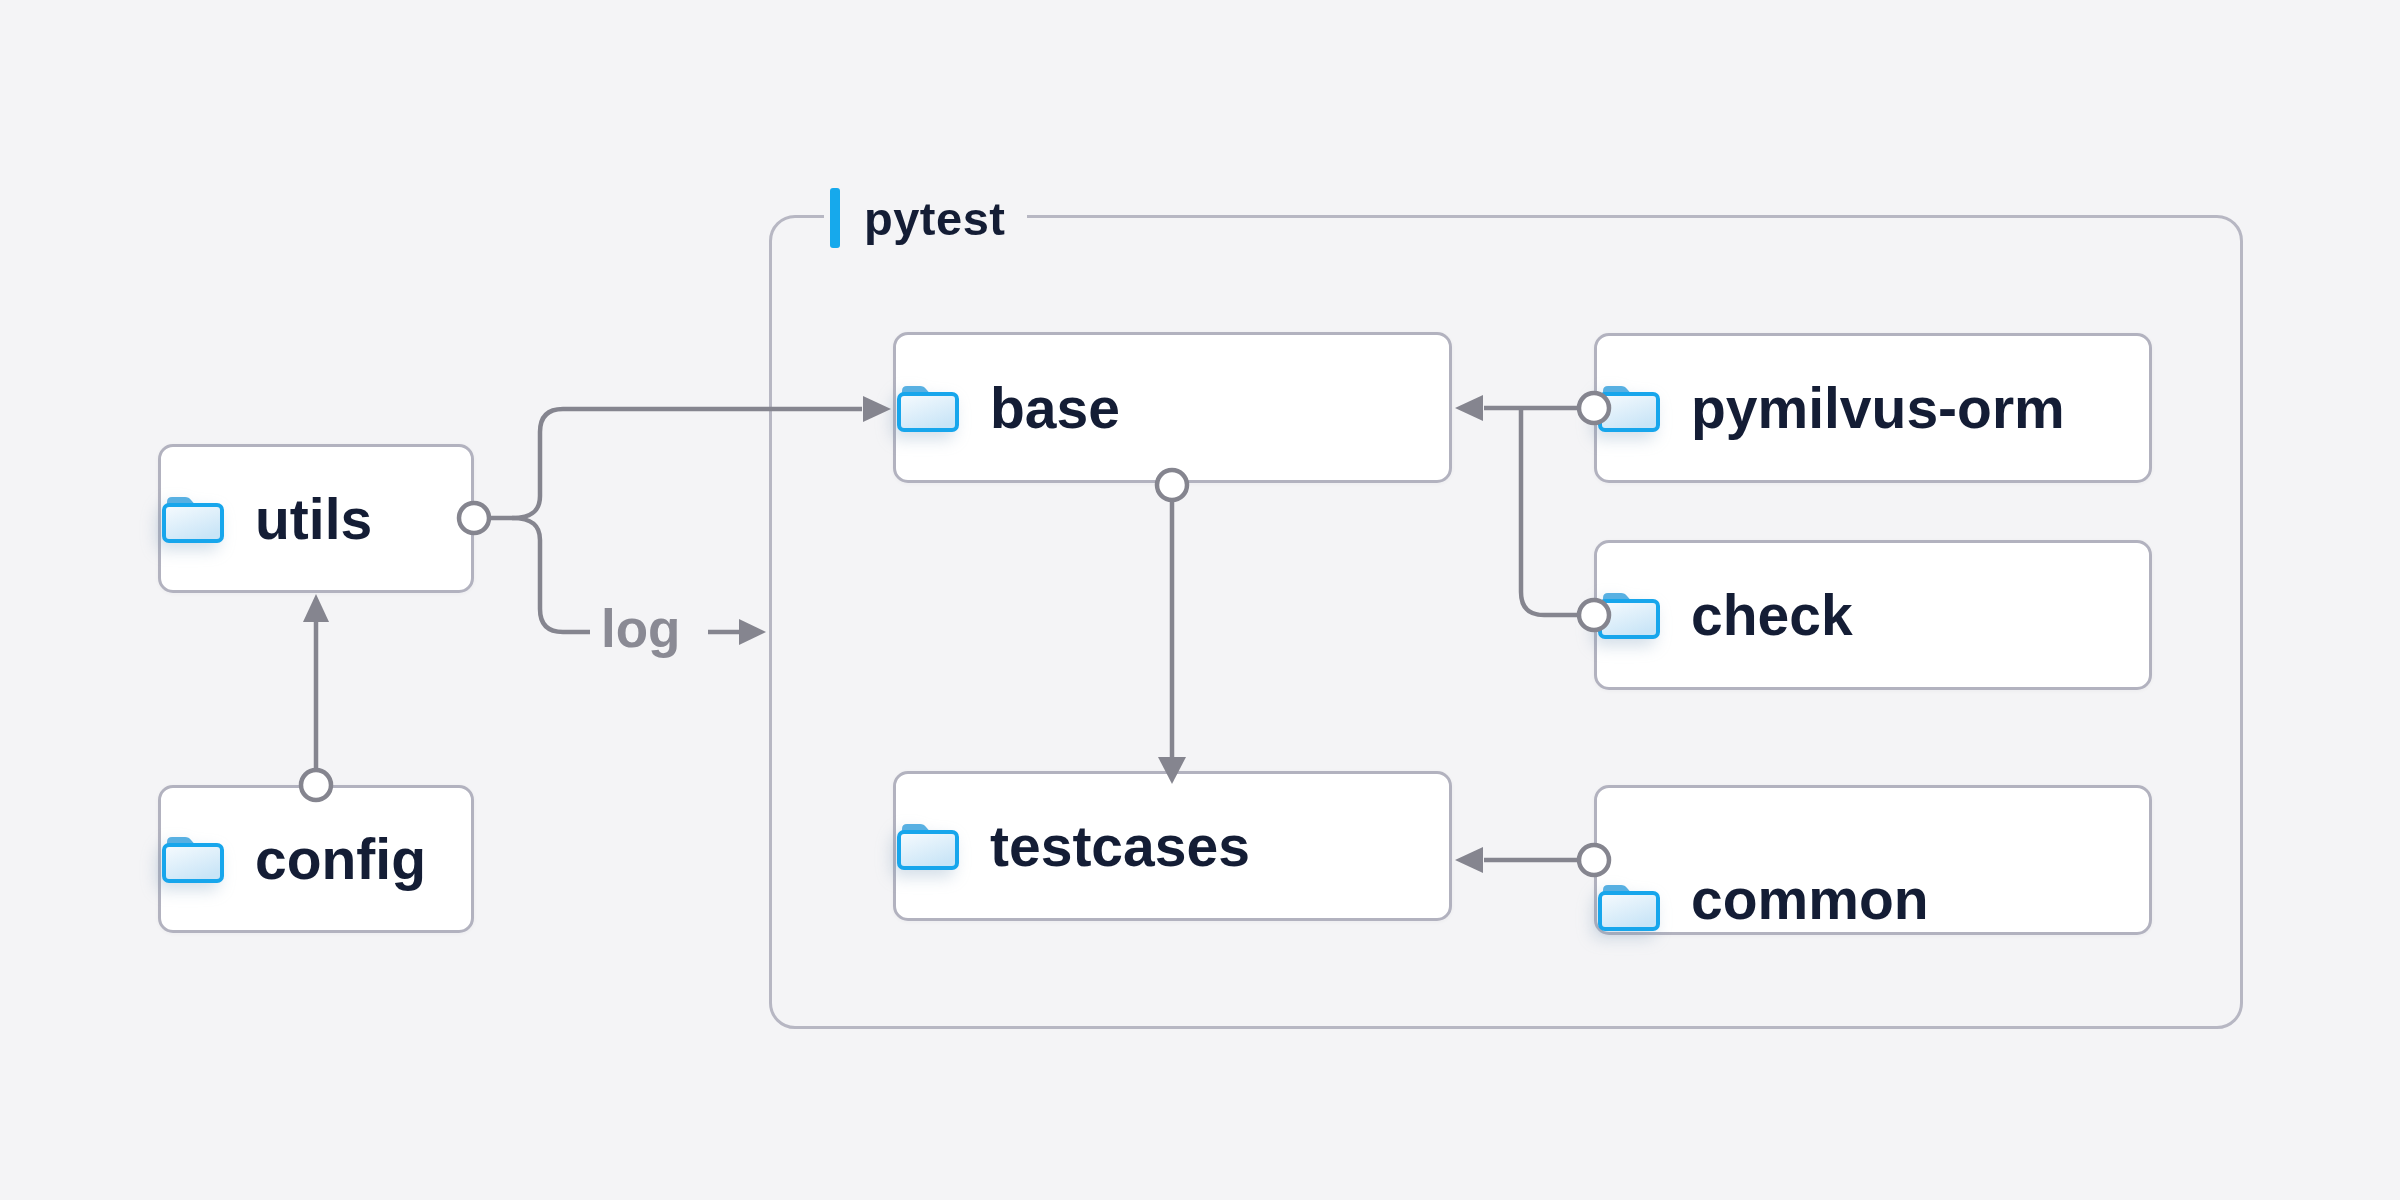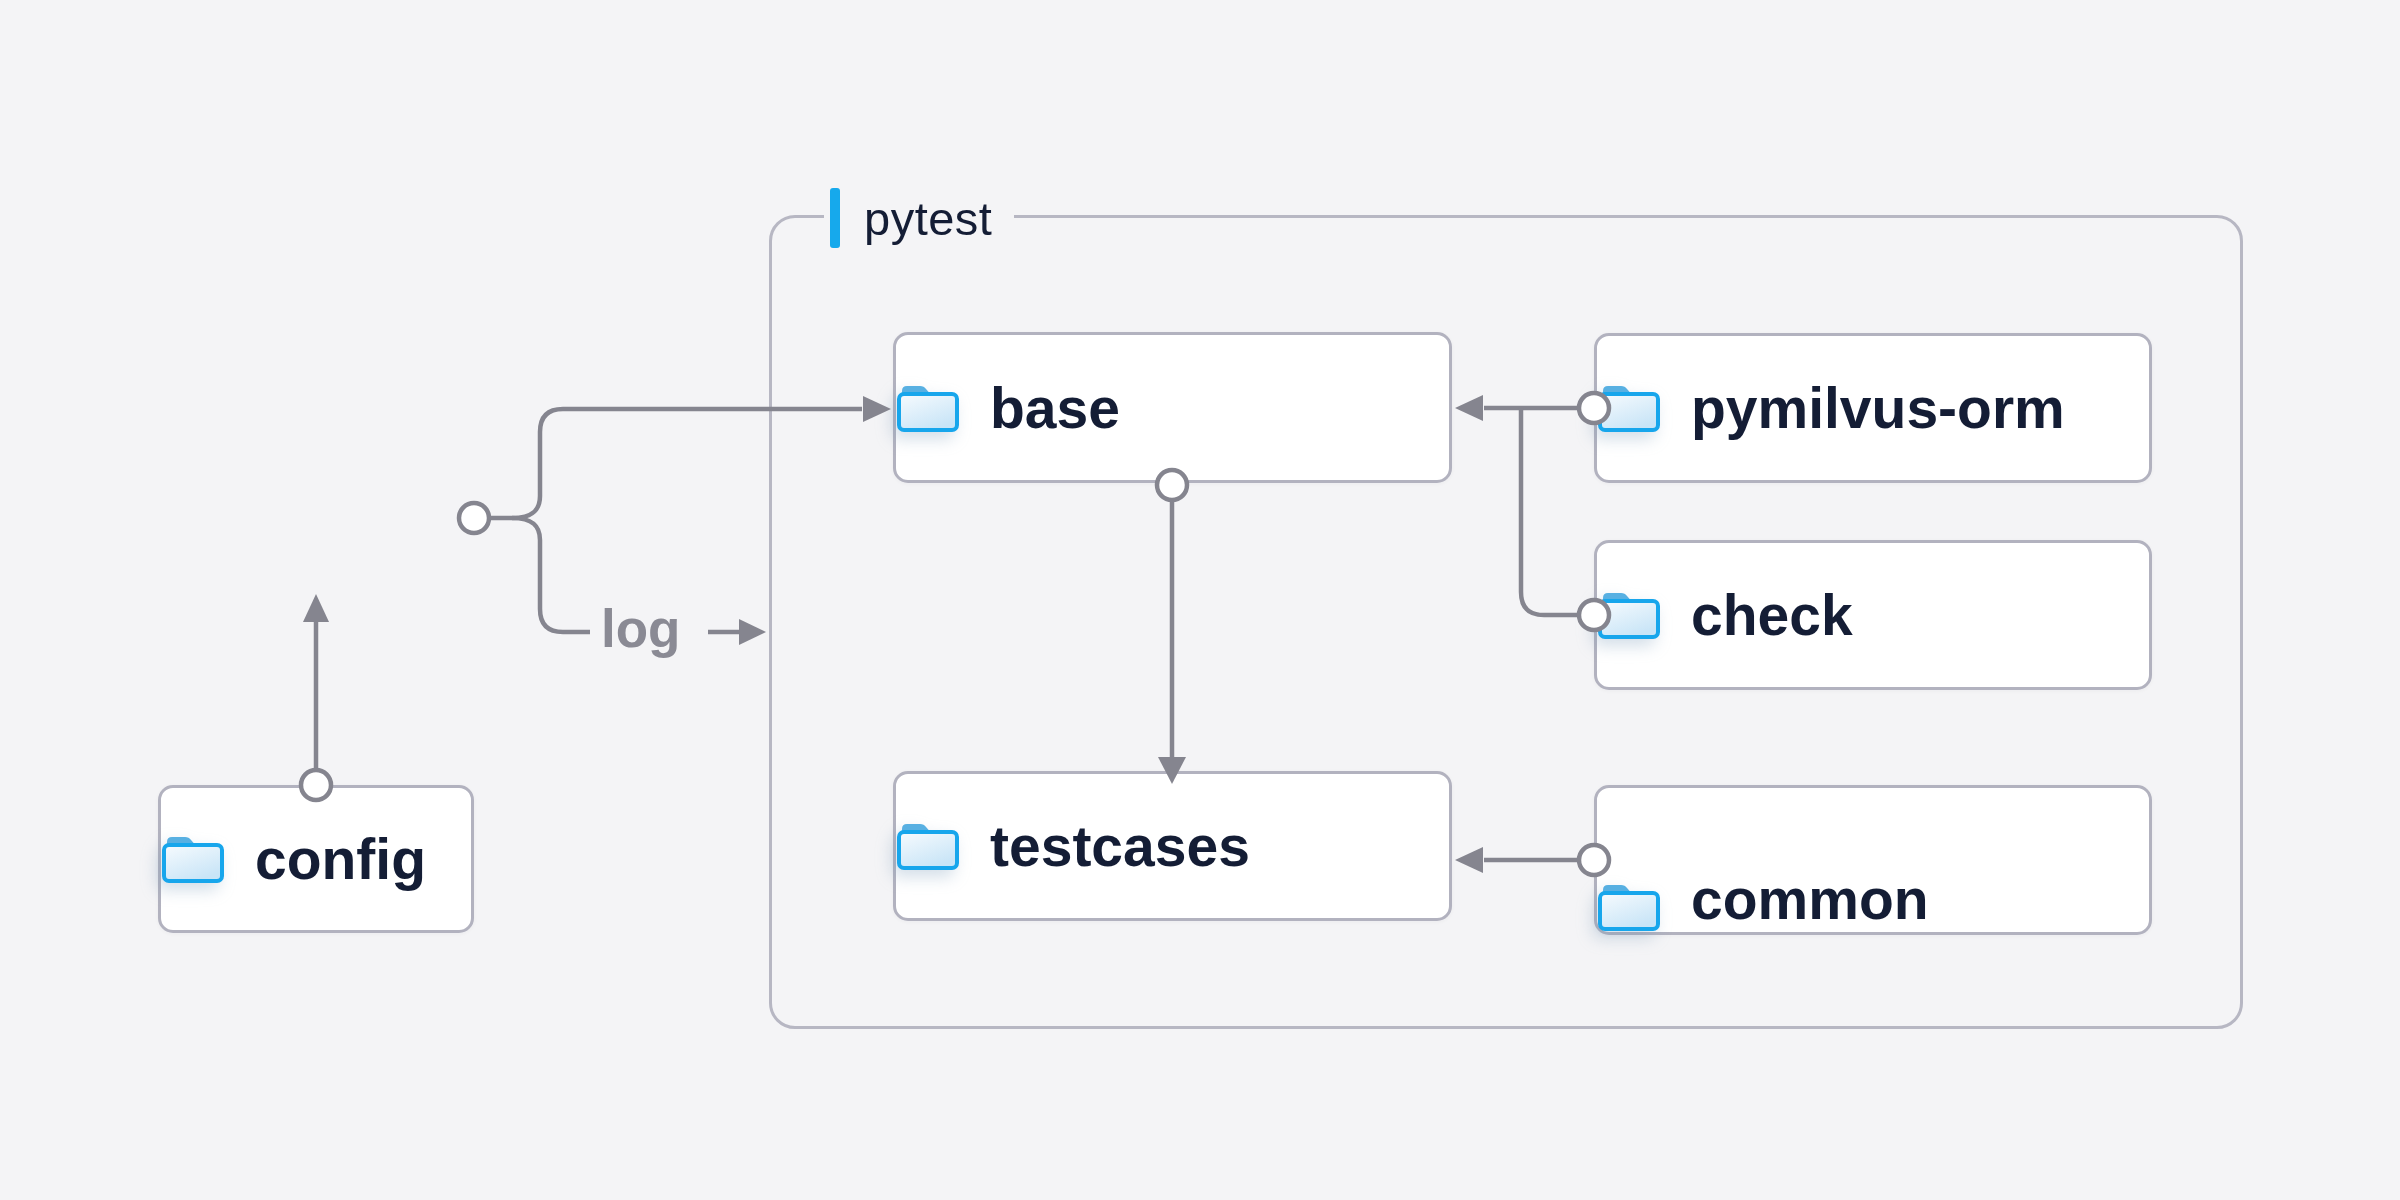--- a/index.html
+++ b/index.html
@@ -15,21 +15,21 @@
   .group{
     position:absolute;left:769px;top:215px;width:1474px;height:814px;
     border:3px solid #b7b7c3;border-radius:26px;box-sizing:border-box;
   }
   .group-label{
     position:absolute;left:52px;top:-32px;height:64px;
     display:flex;align-items:center;gap:24px;
     background:#f4f4f6;padding:0 22px 0 6px;
   }
   .accent-bar{width:10px;height:60px;border-radius:3px;background:#16a9ec;flex:0 0 auto;}
-  .group-title{font-size:47px;font-weight:400;color:#141d35;letter-spacing:0.5px;}
+  .group-title{font-size:47px;font-weight:700;color:#141d35;letter-spacing:0.5px;}
 
   
   .node{
     position:absolute;background:#ffffff;
     border:3px solid #b2b2bf;border-radius:15px;box-sizing:border-box;
     display:flex;align-items:center;gap:30px;
     box-shadow:0 1px 4px rgba(20,30,60,0.04);
   }
   .node-label{font-size:57px;font-weight:700;color:#141d35;white-space:nowrap;}
   .folder{width:64px;height:50px;flex:0 0 auto;
@@ -65,20 +65,27 @@
 
 <div class="canvas">
 
   <div class="group">
     <div class="group-label">
       <span class="accent-bar"></span>
       <span class="group-title">pytest</span>
     </div>
   </div>
 
+  <div class="node n-utils">
+    <svg class="folder" viewBox="0 0 64 50">
+      <path d="M6 14 L6 8 Q6 3 11 3 L24 3 Q28 3 30 6 L37 14 Z" fill="#58b0e2"></path>
+      <rect x="3" y="11" width="58" height="36" rx="5" fill="url(#fgrad)" stroke="#17a6ec" stroke-width="4"></rect>
+    </svg>
+    <span class="node-label">utils</span>
+  </div>
 
   <div class="node n-config">
     <svg class="folder" viewBox="0 0 64 50">
       <path d="M6 14 L6 8 Q6 3 11 3 L24 3 Q28 3 30 6 L37 14 Z" fill="#58b0e2"></path>
       <rect x="3" y="11" width="58" height="36" rx="5" fill="url(#fgrad)" stroke="#17a6ec" stroke-width="4"></rect>
     </svg>
     <span class="node-label">config</span>
   </div>
 
   <div class="node n-base">

